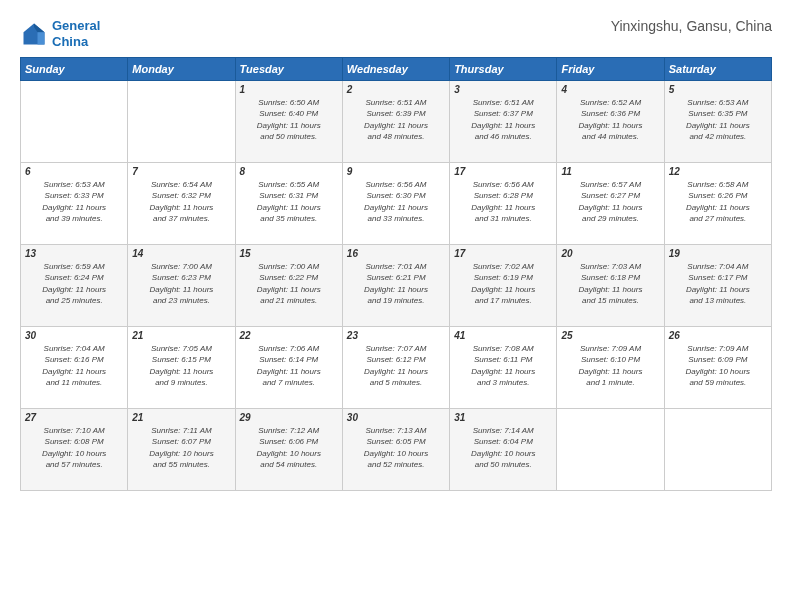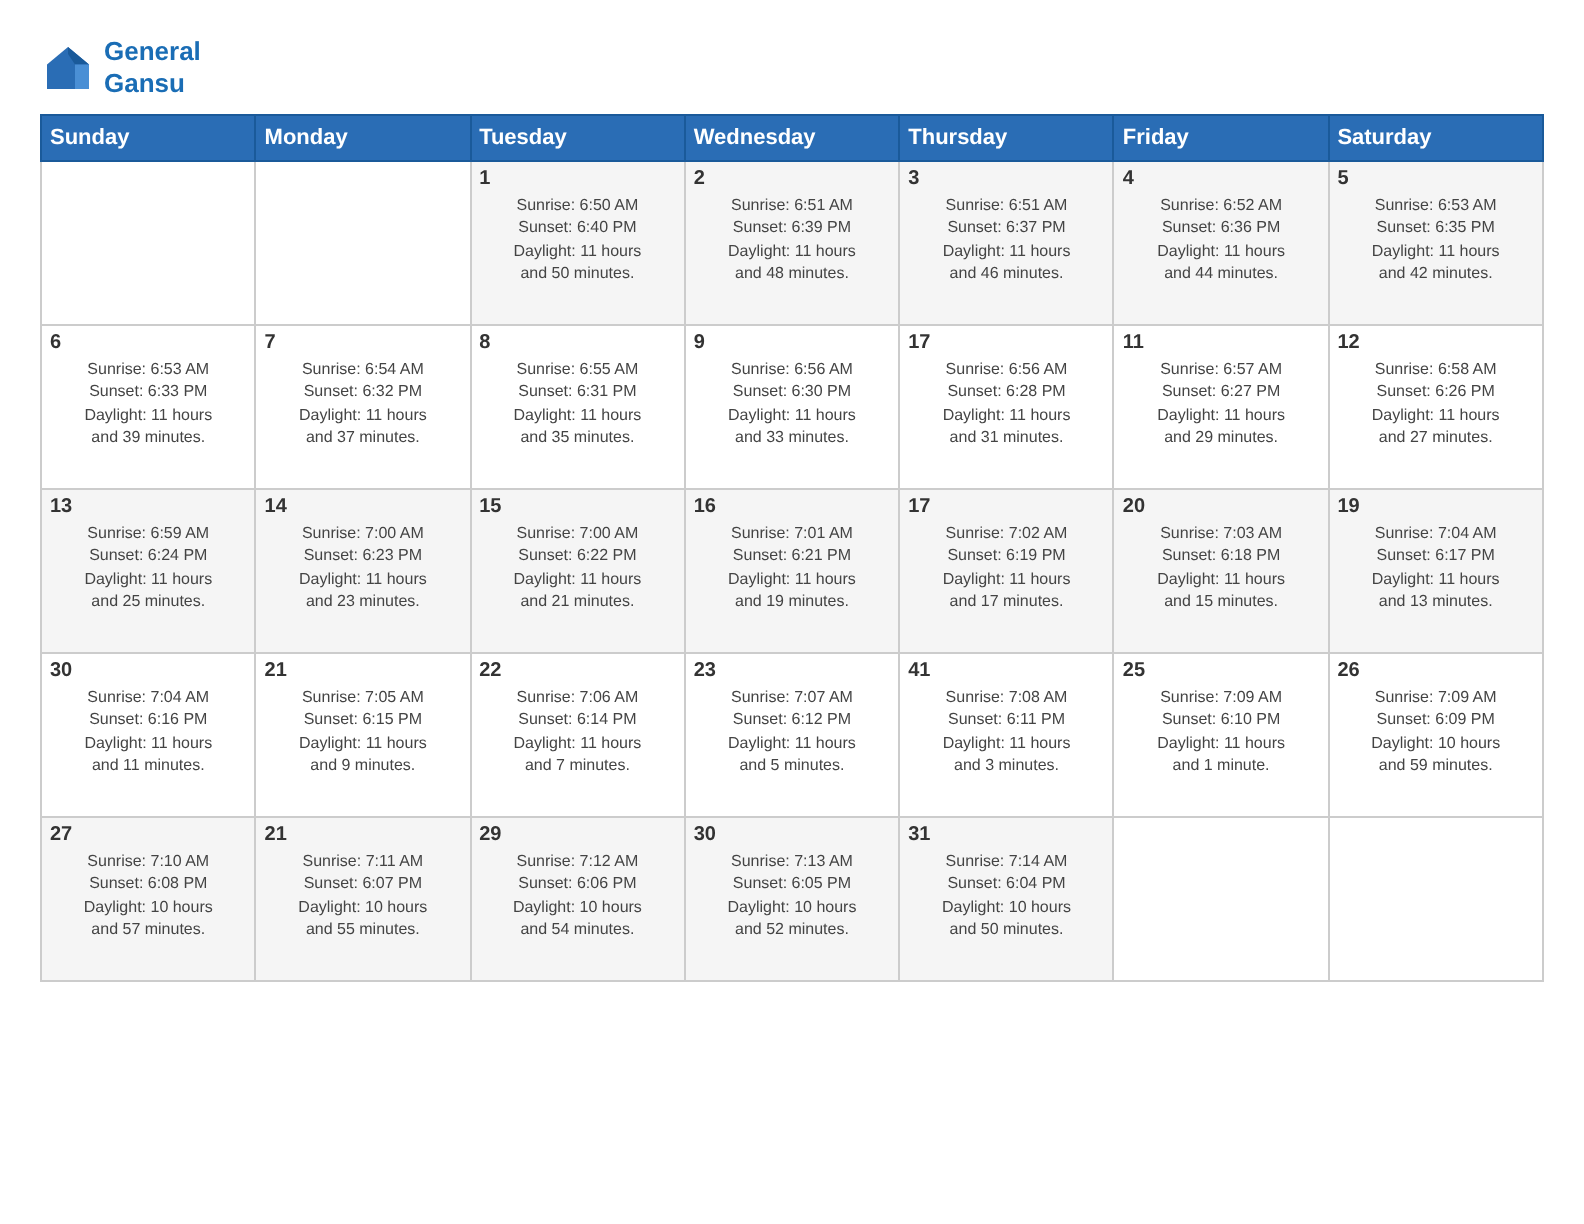--- a/index.html
+++ b/index.html
@@ -49,20 +49,21 @@
       line-height: 1.1;
     }
     .location {
       font-size: 14px;
       color: #555;
     }
     table {
       width: 100%;
       border-collapse: collapse;
       table-layout: fixed;
+      font-style: italic;
     }
     thead tr th {
       background-color: #2a6db5;
       color: #fff;
       font-size: 11px;
       font-weight: bold;
       padding: 5px 4px;
       text-align: left;
       border: 1px solid #1a5a9a;
     }
@@ -101,24 +102,25 @@
 <div class="page">
   <div class="header">
     <div class="logo">
       <svg class="logo-icon" viewBox="0 0 32 32">
         <polygon points="16,4 28,14 28,28 4,28 4,14" fill="#2a6db5"></polygon>
         <polygon points="16,4 28,14 20,14 16,8" fill="#1a5a9a"></polygon>
         <polygon points="20,14 28,14 28,28 20,28" fill="#4a8fd5"></polygon>
       </svg>
       <div class="logo-text">
         <div><span>General</span></div>
-        <div><span>Gansu</span></div>
+        <div><span>China</span></div>
       </div>
     </div>
     <div class="title-block">
+      <div class="location">Yinxingshu, Gansu, China</div>
     </div>
   </div>
 
   <table>
     <thead>
       <tr>
         <th>Sunday</th>
         <th>Monday</th>
         <th>Tuesday</th>
         <th>Wednesday</th>

